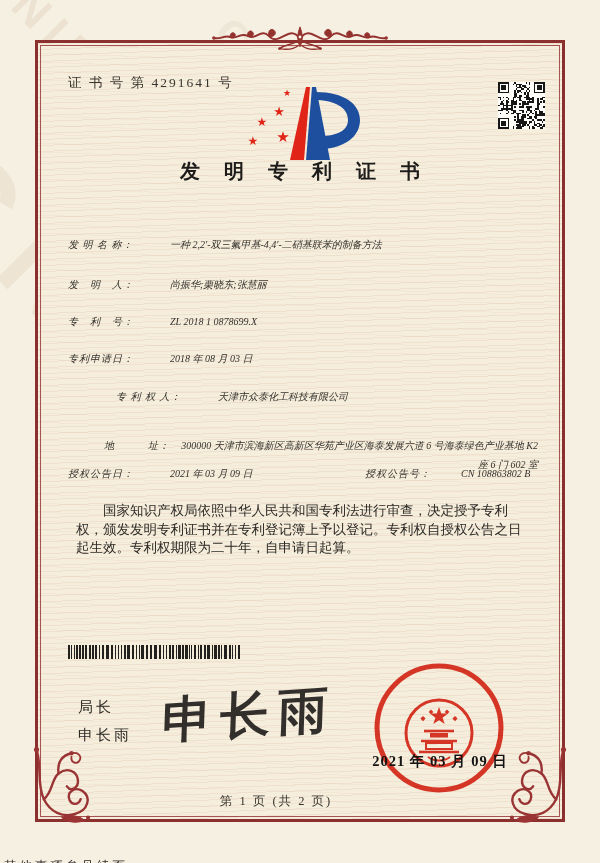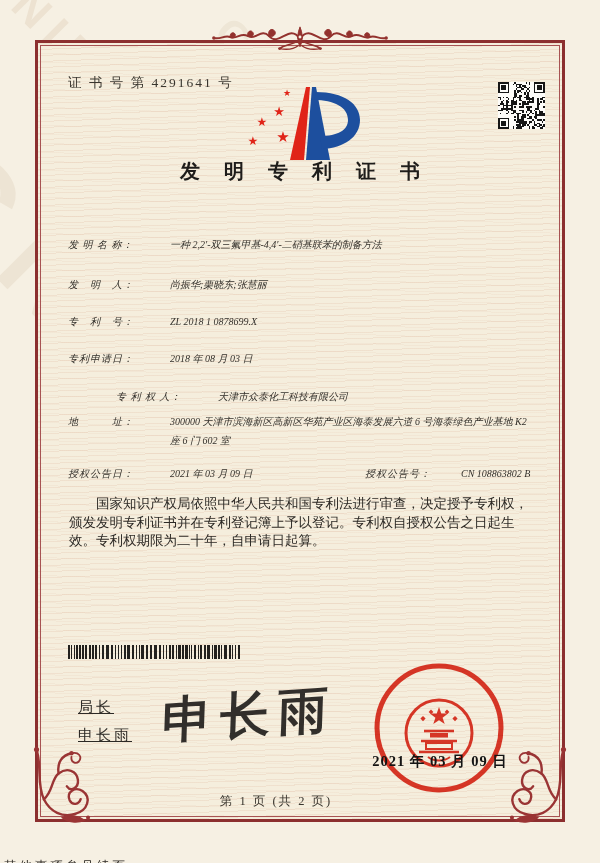--- a/index.html
+++ b/index.html
@@ -39,34 +39,34 @@
   .cert-no{position:absolute;left:68px;top:74px;font-size:13.5px;letter-spacing:2px;color:#3a362f;}
   .logo{position:absolute;left:246px;top:84px;width:118px;height:78px;}
   .qr{position:absolute;left:498px;top:82px;width:47px;height:47px;}
   .title{position:absolute;left:0;top:158px;width:600px;text-align:center;
     font-size:20px;font-weight:700;letter-spacing:24px;text-indent:24px;color:#1e1c1a;}
   
   .row{position:absolute;left:68px;font-size:10px;line-height:19px;color:#33302b;font-style:italic;}
   .lbl{display:inline-block;width:102px;vertical-align:top;letter-spacing:1px;}
   .val{display:inline-block;vertical-align:top;}
   .row-name{top:235px;} .row-inv{top:275px;} .row-pn{top:312px;}
-  .row-fd{top:349px;} .row-pt{top:387px;margin-left:48px;} .row-ad{top:412px;}
+  .row-fd{top:349px;} .row-pt{top:387px;margin-left:48px;} .row-ad{top:436px;text-align:right;}
   .row-gr{top:464px;width:470px;}
   .row-ad .val{width:368px;}
   .pair2{position:absolute;left:297px;top:0;}
   .pair2 .lbl{width:96px;}
   
   .paras{position:absolute;left:68px;top:494px;width:470px;font-size:13.5px;
     line-height:18.5px;color:#2c2925;}
-  .paras p{margin:1px;text-indent:2em;}
+  .paras p{margin:8px;text-indent:2em;}
   
   .barcode{position:absolute;left:68px;top:645px;width:172px;height:14px;}
   
   .director{position:absolute;left:78px;top:698px;font-size:15px;letter-spacing:3px;color:#2c2925;}
-  .director div{margin-bottom:9px;text-decoration:underline;}
+  .director div{margin-bottom:9px;}
   .signature{position:absolute;left:162px;top:682px;font-size:50px;font-weight:700;
     letter-spacing:8px;color:#1d1b19;transform:rotate(-4deg) skewX(-6deg);opacity:.9;}
   
   .seal{position:absolute;left:372px;top:661px;width:134px;height:134px;
     mix-blend-mode:multiply;opacity:.93;}
   .seal-date{position:absolute;left:354px;top:752px;width:172px;text-align:center;
     font-size:14.5px;font-weight:700;letter-spacing:1px;color:#141414;z-index:5;}
   
   .page-no{position:absolute;left:0;top:793px;width:552px;text-align:center;
     font-size:12.5px;letter-spacing:2px;color:#3a362f;}

